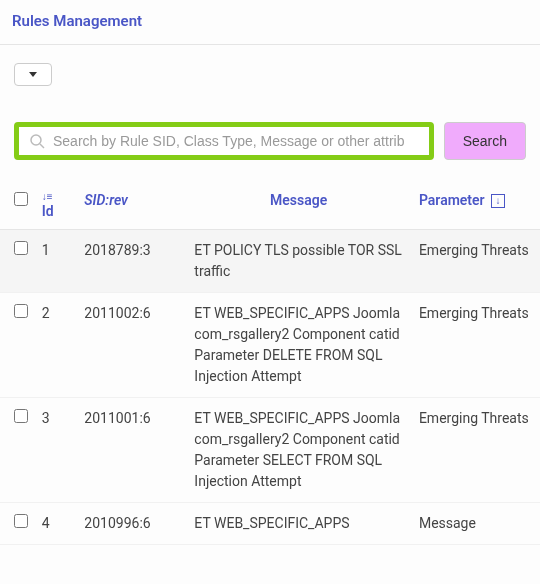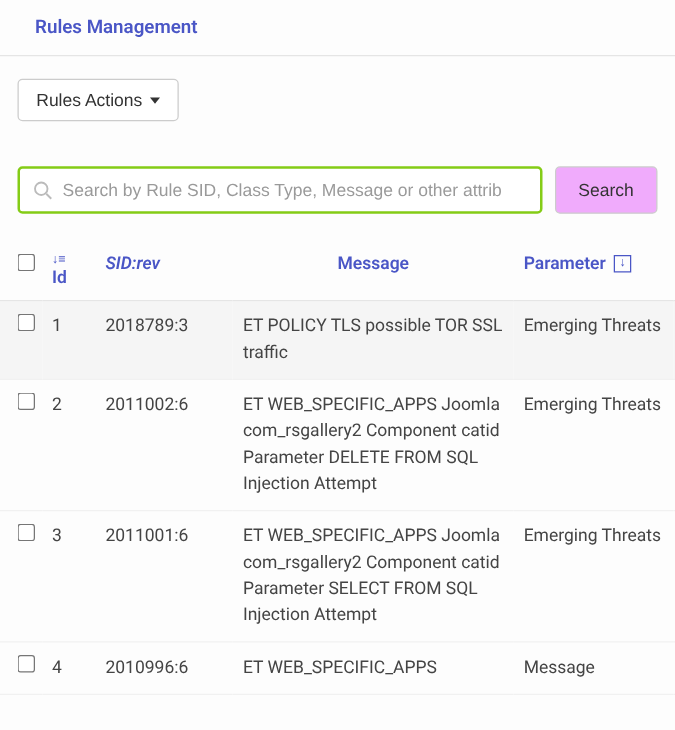--- a/index.html
+++ b/index.html
@@ -8,21 +8,21 @@
     font-size: 14px;
     color: #444;
     background: #fdfdfd;
     width: 540px;
     overflow: hidden;
   }
   .page-title {
     color: #4a56c6;
     font-size: 15px;
     font-weight: 600;
-    padding: 12px 28px 14px;
+    padding: 12px 12px 14px;
     border-bottom: 1px solid #e5e5e5;
   }
   .actions-bar { padding: 18px 14px 8px; }
   .rules-actions-btn {
     background: #fff;
     border: 1px solid #ccc;
     border-radius: 4px;
     padding: 8px 14px;
     font-size: 14px;
     color: #333;
@@ -39,21 +39,21 @@
   }
   .search-bar {
     padding: 28px 14px 8px;
     display: flex;
     gap: 10px;
   }
   .search-box {
     flex: 1;
     display: flex;
     align-items: center;
-    border: 2px solid #84cc16;
+    border: 5px solid #84cc16;
     border-radius: 4px;
     padding: 0 10px;
     height: 38px;
     background: #fff;
   }
   .search-box input {
     border: none;
     outline: none;
     width: 100%;
     font-size: 14px;
@@ -119,21 +119,20 @@
     cursor: pointer;
   }
 </style>
 </head>
 <body>
 
 <div class="page-title">Rules Management</div>
 
 <div class="actions-bar">
   <button class="rules-actions-btn">
-    <span>Rules Actions</span>
     <span class="caret"></span>
   </button>
 </div>
 
 <div class="search-bar">
   <div class="search-box">
     <svg class="search-icon" width="16" height="16" viewBox="0 0 16 16" fill="none" stroke="currentColor" stroke-width="1.5">
       <circle cx="7" cy="7" r="5"></circle>
       <line x1="11" y1="11" x2="15" y2="15"></line>
     </svg>

